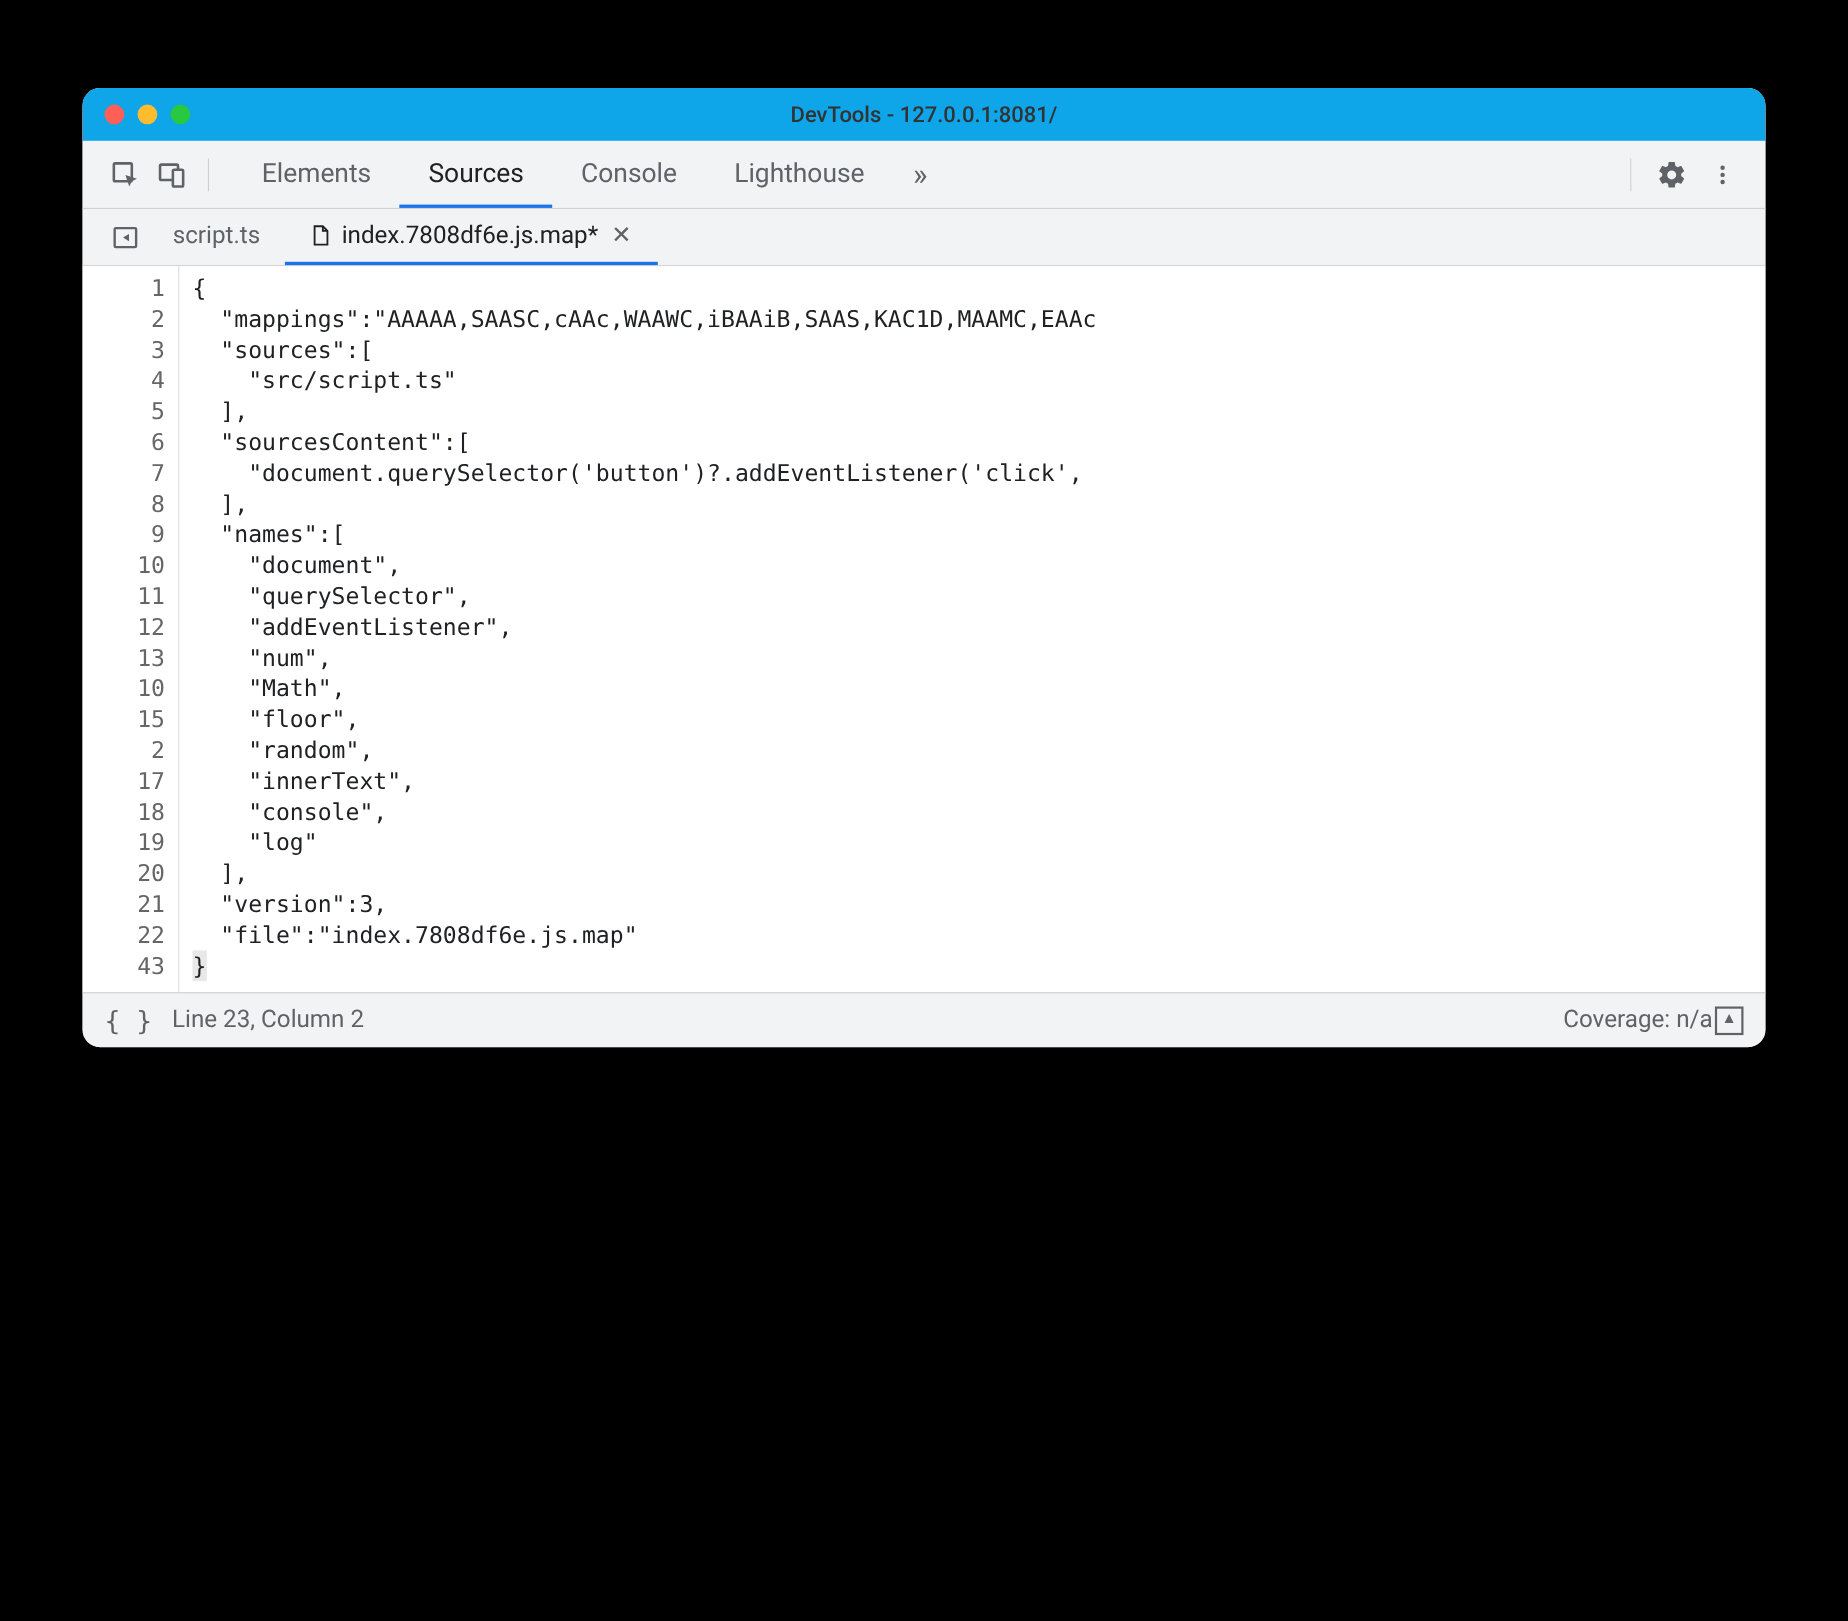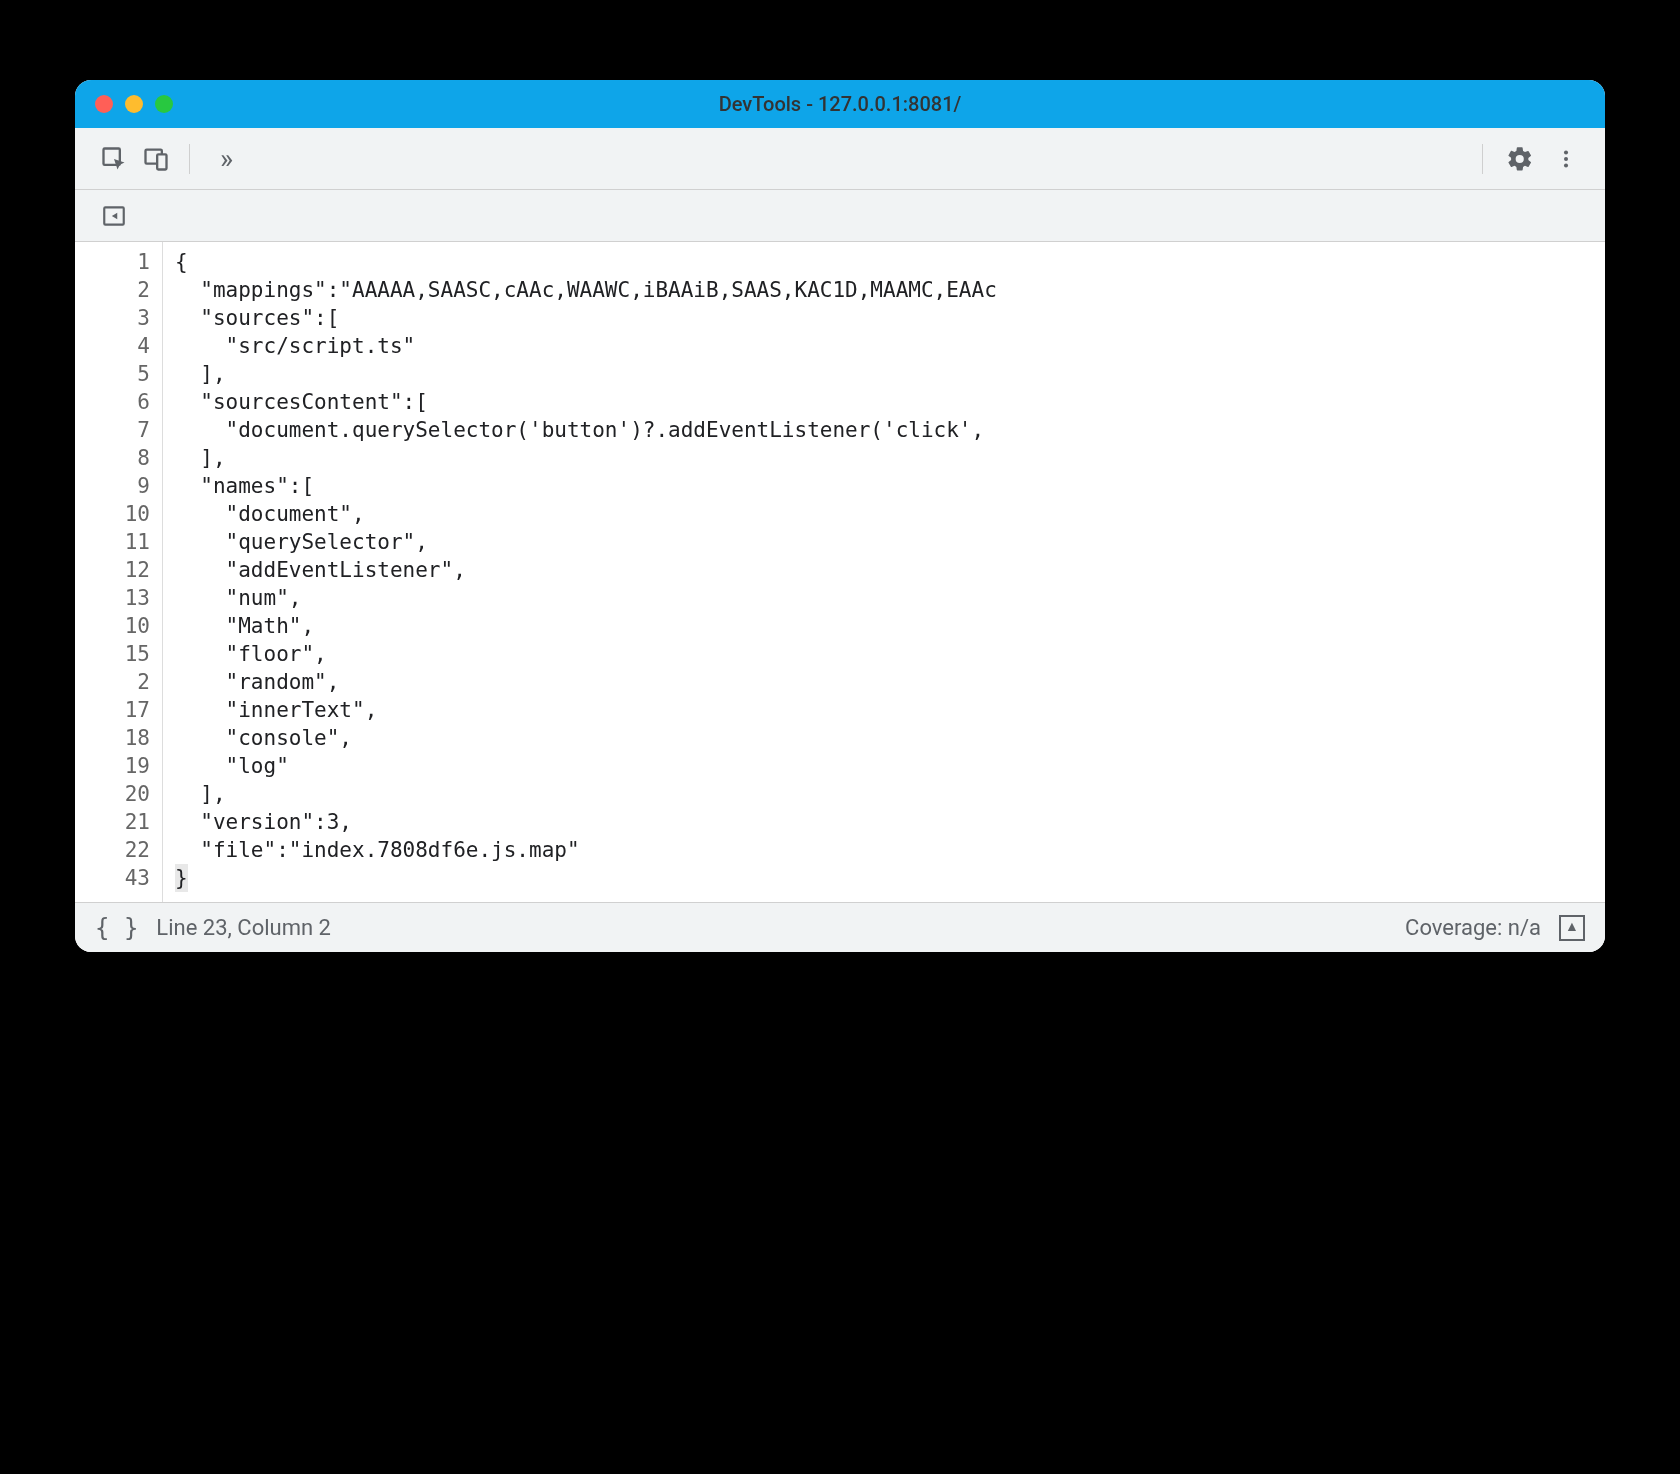--- a/index.html
+++ b/index.html
@@ -197,21 +197,21 @@
     .status-icon {
       margin-right: 18px;
       font-family: "SF Mono", Menlo, monospace;
       color: #5f6368;
       font-size: 24px;
     }
     .status-right {
       margin-left: auto;
       display: flex;
       align-items: center;
-      gap: 18px;
+      gap: 2px;
     }
     .statusbar .box-icon {
       width: 26px;
       height: 26px;
       border: 2px solid #5f6368;
       display: inline-flex;
       align-items: flex-start;
       justify-content: center;
       font-size: 14px;
       line-height: 14px;
@@ -241,20 +241,34 @@
       </svg>
     </div>
     <div class="tool-icon-btn">
       <svg width="28" height="28" viewBox="0 0 24 24" fill="none" stroke="currentColor" stroke-width="2">
         <rect x="3" y="4" width="14" height="12" rx="1"></rect>
         <rect x="13" y="8" width="8" height="13" rx="1" fill="#f1f3f4"></rect>
       </svg>
     </div>
     <div class="tool-divider"></div>
 
+    <div class="main-tabs" id="main-tabs">
+        <div class="main-tab">
+          <span>Elements</span>
+        </div>
+        <div class="main-tab active">
+          <span>Sources</span>
+        </div>
+        <div class="main-tab">
+          <span>Console</span>
+        </div>
+        <div class="main-tab">
+          <span>Lighthouse</span>
+        </div>
+      </div>
 
     <div class="overflow-chevron">
       <span>»</span>
     </div>
 
     <div class="toolbar-right">
       <div class="tool-divider"></div>
       <div class="tool-icon-btn">
         <svg width="28" height="28" viewBox="0 0 24 24">
           <path fill="currentColor" d="M19.14,12.94a7.07,7.07,0,0,0,.05-.94,7.07,7.07,0,0,0-.05-.94l2.11-1.65a.5.5,0,0,0,.12-.64l-2-3.46a.5.5,0,0,0-.61-.22l-2.49,1a7,7,0,0,0-1.62-.94l-.38-2.65A.5.5,0,0,0,13.77,2H9.77a.5.5,0,0,0-.5.42L8.89,5.07a7,7,0,0,0-1.62.94l-2.49-1a.5.5,0,0,0-.61.22l-2,3.46a.5.5,0,0,0,.12.64L4.4,11a7.07,7.07,0,0,0-.05.94,7.07,7.07,0,0,0,.05.94L2.29,14.53a.5.5,0,0,0-.12.64l2,3.46a.5.5,0,0,0,.61.22l2.49-1a7,7,0,0,0,1.62.94l.38,2.65a.5.5,0,0,0,.5.42h4a.5.5,0,0,0,.5-.42l.38-2.65a7,7,0,0,0,1.62-.94l2.49,1a.5.5,0,0,0,.61-.22l2-3.46a.5.5,0,0,0-.12-.64ZM11.77,15.5A3.5,3.5,0,1,1,15.27,12,3.5,3.5,0,0,1,11.77,15.5Z"></path>
@@ -270,20 +284,33 @@
     </div>
   </div>
 
   <div class="file-tabs">
     <div class="pane-toggle">
       <svg width="26" height="26" viewBox="0 0 24 24" fill="none" stroke="currentColor" stroke-width="2">
         <rect x="3" y="4" width="18" height="16" rx="1"></rect>
         <path d="M10 12 L15 9 L15 15 Z" fill="currentColor" stroke="none"></path>
       </svg>
     </div>
+    <div id="file-tabs-container" style="display:flex;align-items:stretch;">
+        <div class="file-tab">
+          <span>script.ts</span>
+        </div>
+        <div class="file-tab active">
+          <svg width="20" height="22" viewBox="0 0 24 24">
+            <path fill="none" stroke="currentColor" stroke-width="2" d="M6 2h9l5 5v15H6z"></path>
+            <path fill="none" stroke="currentColor" stroke-width="2" d="M15 2v5h5"></path>
+          </svg>
+          <span>index.7808df6e.js.map*</span>
+          <span class="close">✕</span>
+        </div>
+      </div>
   </div>
 
   <div class="editor-area">
     <div class="gutter" id="gutter">
         <div class="ln">1</div>
         <div class="ln">2</div>
         <div class="ln">3</div>
         <div class="ln">4</div>
         <div class="ln">5</div>
         <div class="ln">6</div>

